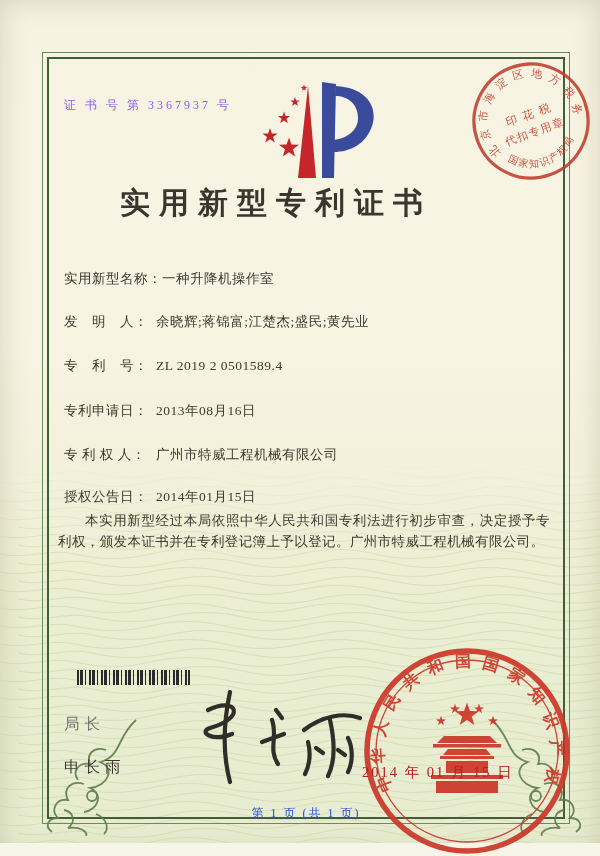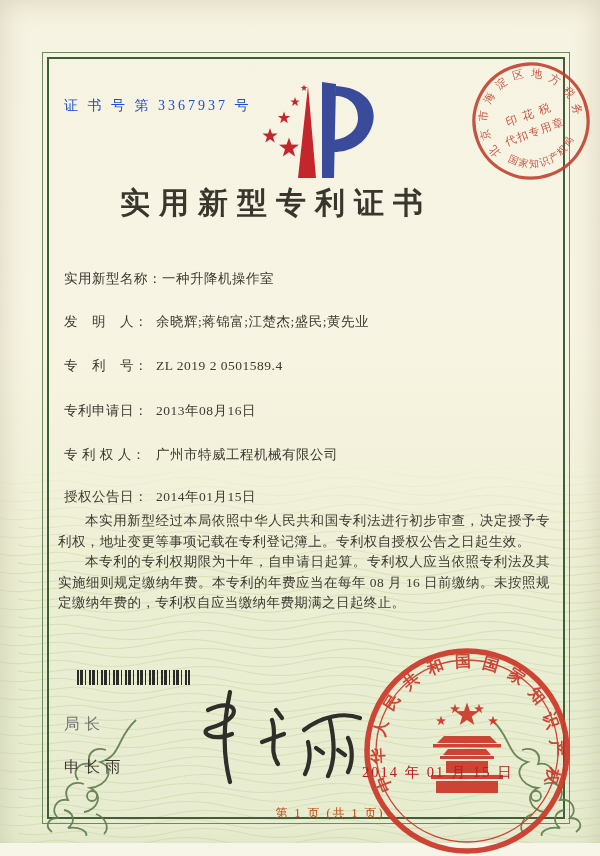--- a/index.html
+++ b/index.html
@@ -9,21 +9,21 @@
     background:linear-gradient(180deg,#f7f3e2 0%,#f8f4e3 38%,#f2f1da 56%,#eaeed2 72%,#e7ecd0 100%);
     box-shadow:inset 0 0 28px rgba(120,110,70,.25);
   }
   .waves-wrap{position:absolute;left:0;top:460px;width:600px;height:396px;z-index:1;
     -webkit-mask-image:linear-gradient(to bottom,transparent,#000 26%);
     mask-image:linear-gradient(to bottom,transparent,#000 26%);}
   .frame{position:absolute;left:42px;top:52px;width:528px;height:772px;z-index:2;
     border:1px solid #6d8a5e;box-sizing:border-box;}
   .frame-inner{position:absolute;left:4px;top:4px;right:4px;bottom:4px;border:2px solid #3f5f38;}
   .bottom-strip{position:absolute;left:0;top:843px;width:600px;height:13px;background:#f6f5e8;z-index:1;}
-  .cert-no{position:absolute;left:64px;top:97px;font-size:14px;letter-spacing:3px;color:#1d4ed8;z-index:4;}
+  .cert-no{position:absolute;left:64px;top:97px;font-size:12px;letter-spacing:3px;color:#8b5cf6;z-index:4;}
   .logo{position:absolute;left:246px;top:74px;z-index:4;}
   .title{position:absolute;left:42px;top:183px;width:468px;text-align:center;
     font-size:30px;font-weight:600;letter-spacing:9px;color:#39362e;z-index:4;}
   .fields{position:absolute;left:64px;top:268px;width:482px;z-index:4;font-size:13.5px;color:#3d3a31;}
   .frow{position:absolute;left:0;white-space:nowrap;}
   .frow .lab{display:inline-block;min-width:92px;letter-spacing:.5px;}
   .frow .val{letter-spacing:.5px;}
   .r0{top:2px}.r1{top:45px}.r2{top:89px}.r3{top:134px}.r4{top:178px}.r5{top:220px}
   .paras{position:absolute;left:58px;top:511px;width:492px;z-index:4;font-size:13.5px;
     line-height:20.5px;color:#3d3a31;text-align:justify;letter-spacing:.4px;}
@@ -32,21 +32,21 @@
     background:repeating-linear-gradient(90deg,#2a2a28 0 2px,transparent 2px 3px,#2a2a28 3px 6px,transparent 6px 8px,#2a2a28 8px 9px,transparent 9px 12px);}
   .sig-title{position:absolute;left:64px;top:714px;font-size:15.5px;letter-spacing:5px;color:#737373;z-index:4;}
   .sig-name{position:absolute;left:64px;top:757px;font-size:15.5px;letter-spacing:5px;color:#3c392f;z-index:4;}
   .signature{position:absolute;left:172px;top:686px;z-index:5;}
   .tax-stamp{position:absolute;left:466px;top:56px;width:130px;height:130px;z-index:6;
     transform:rotate(-20deg);opacity:.88;}
   .office-seal{position:absolute;left:356px;top:638px;width:222px;height:222px;z-index:6;opacity:.93;}
   .issue-date{position:absolute;left:362px;top:763px;font-size:14.5px;letter-spacing:2px;
     color:#b91c1c;z-index:7;white-space:nowrap;}
   .footer{position:absolute;left:42px;top:805px;width:528px;text-align:center;
-    font-size:12px;letter-spacing:2px;color:#c2410c;z-index:4;margin-left:24px;}
+    font-size:12px;letter-spacing:2px;color:#1d4ed8;z-index:4;}
   .corner{position:absolute;z-index:3;}
   .corner-bl{left:40px;top:718px;}
   .corner-br{left:478px;top:718px;transform:scaleX(-1);}
 </style>
 </head>
 <body>
 
 <div class="waves-wrap">
   <svg id="waves" width="600" height="396" xmlns="http://www.w3.org/2000/svg">
     <defs>
@@ -165,22 +165,21 @@
   </div>
   <div class="frow r4">
     <span class="lab">专 利 权 人：</span><span class="val">广州市特威工程机械有限公司</span>
   </div>
   <div class="frow r5">
     <span class="lab">授权公告日：</span><span class="val">2014年01月15日</span>
   </div>
 </div>
 
 <div class="paras">
-  <p>本实用新型经过本局依照中华人民共和国专利法进行初步审查，决定授予专利权，地址变更等事项记载在专利登记簿上。专利权自授权公告之日起生效。</p>
-  <p>本专利的专利权期限为十年，自申请日起算。专利权人应当依照专利法及其实施细则规定缴纳年费。本专利的年费应当在每年 08 月 16 日前缴纳。未按照规定缴纳年费的，专利权自应当缴纳年费期满之日起终止。</p>
+  <p>本实用新型经过本局依照中华人民共和国专利法进行初步审查，决定授予专利权，颁发本证书并在专利登记簿上予以登记。广州市特威工程机械有限公司。</p>
 </div>
 
 <div class="barcode"></div>
 
 <div class="sig-title">局长</div>
 <div class="sig-name">申长雨</div>
 
 <svg class="signature" width="200" height="105" viewBox="0 0 200 105" xmlns="http://www.w3.org/2000/svg">
   <g stroke="#302e29" fill="none" stroke-width="4.2" stroke-linecap="round" stroke-linejoin="round">
     <path d="M58,6 C52,34 50,66 58,96"></path>

